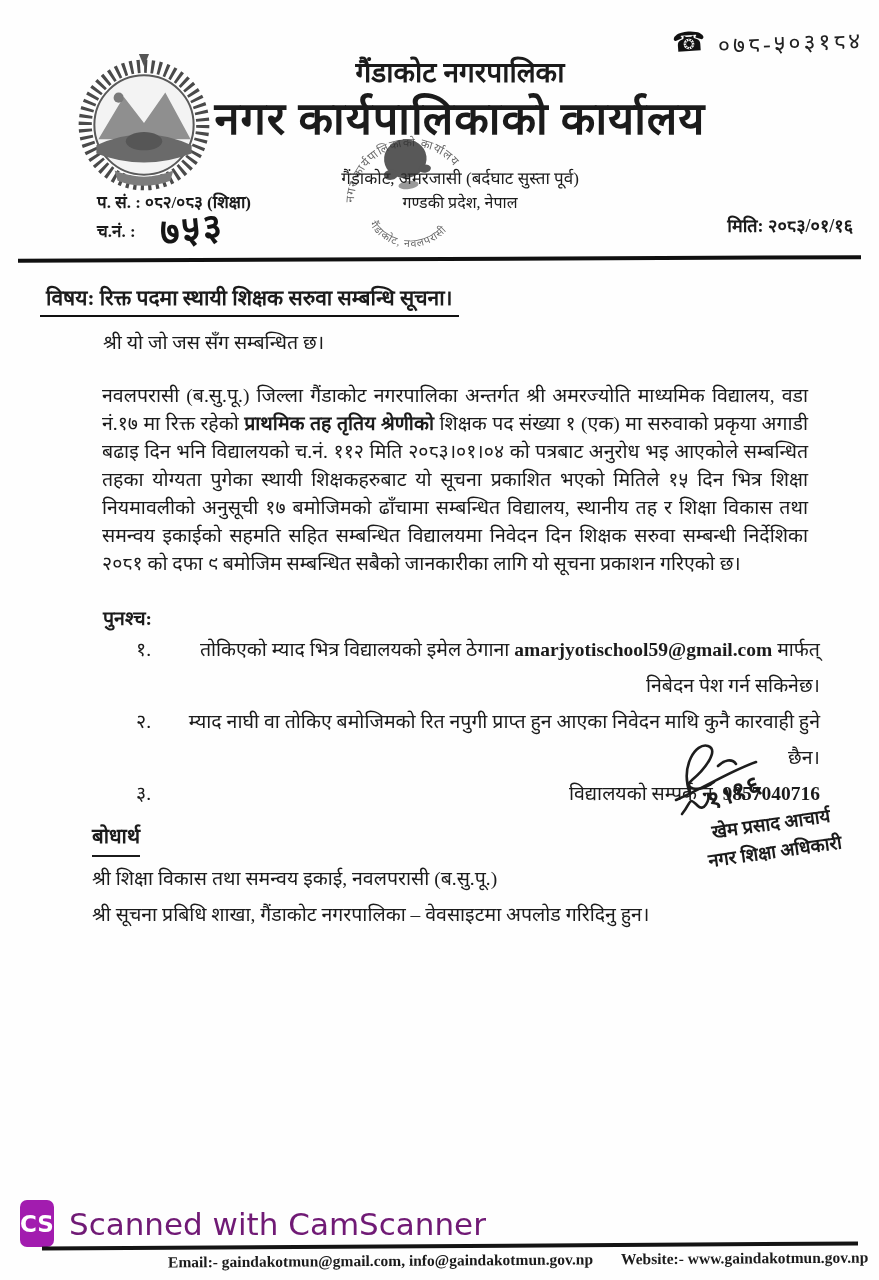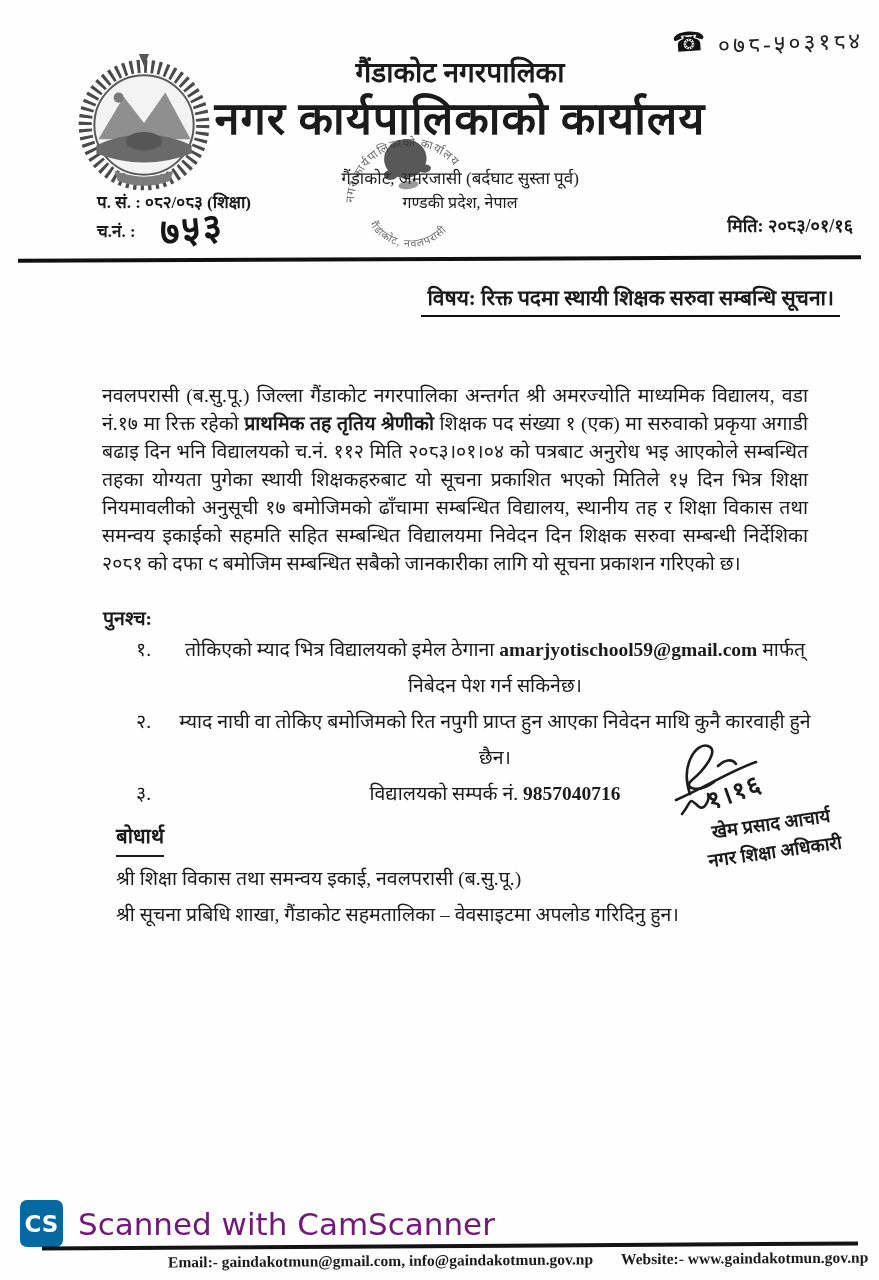--- a/index.html
+++ b/index.html
@@ -20,42 +20,42 @@
   .office{top:86px;font-size:45px;font-weight:bold;letter-spacing:1px;}
   .addr1{top:166px;font-size:17px;}
   .addr2{top:191px;font-size:16px;}
   .stamp{position:absolute;left:336px;top:126px;transform:rotate(-7deg);}
   .refno{position:absolute;left:97px;top:190px;font-size:17px;font-weight:600;}
   .chno{position:absolute;left:97px;top:219px;font-size:17px;font-weight:600;display:flex;align-items:flex-start;gap:24px;}
   .chno .big-hand{font-size:37px;font-weight:bold;line-height:30px;transform:rotate(-6deg);letter-spacing:2px;margin-top:-4px;color:#151515;}
   .date-line{position:absolute;right:26px;top:213px;font-size:18px;font-weight:600;}
   .rule-top{position:absolute;left:18px;top:257px;width:843px;height:4px;background:#101010;transform:rotate(-0.25deg);}
   
-  .subject-wrap{position:absolute;left:40px;top:283px;width:800px;text-align:right;}
+  .subject-wrap{position:absolute;left:40px;top:283px;width:800px;text-align:left;}
   .subject{display:inline-block;font-size:21px;font-weight:bold;border-bottom:2.5px solid #111;padding:0 6px 4px 6px;}
   .salutation{position:absolute;left:103px;top:328px;font-size:19.5px;}
   .body-para{position:absolute;left:102px;top:382px;width:706px;margin:0;
     font-size:19.5px;line-height:28px;text-align:justify;}
   .b{font-weight:bold;}
   .postscript{position:absolute;left:103px;top:604px;font-size:19.5px;font-weight:600;}
   .list{position:absolute;left:136px;top:632px;width:684px;font-size:19.5px;line-height:36px;}
   .list-item{display:flex;}
   .list-item .num{width:34px;flex:none;}
-  .item-text{flex:1;text-align:center;}
+  .item-text{flex:1;text-align:right;}
   
   .sig-scribble{position:absolute;left:652px;top:736px;}
   .sig-date{position:absolute;left:706px;top:774px;font-size:25px;font-weight:bold;transform:rotate(-20deg);color:#1c1c1c;letter-spacing:2px;}
   .sig-block{position:absolute;left:666px;top:810px;width:214px;transform:rotate(-8deg);
     text-align:center;font-size:18.5px;font-weight:bold;line-height:28px;}
   
-  .cc{position:absolute;left:116px;top:818px;font-size:19.5px;line-height:36px;}
+  .cc{position:absolute;left:92px;top:818px;font-size:19.5px;line-height:36px;}
   .cc-label{font-weight:bold;font-size:20.5px;border-bottom:2px solid #1b1b1b;display:inline-block;padding-bottom:1px;margin-bottom:4px;}
   
   .wm{position:absolute;left:20px;top:1200px;display:flex;align-items:center;gap:15px;}
-  .cs-box{width:43px;height:47px;background:#0369a1;border-radius:7px;color:#fff;
+  .cs-box{width:34px;height:47px;background:#a21caf;border-radius:7px;color:#fff;
     font-family:"DejaVu Sans","Liberation Sans",sans-serif;font-weight:bold;font-size:23px;
     display:flex;align-items:center;justify-content:center;}
   .wm-text{font-family:"DejaVu Sans","Liberation Sans",sans-serif;font-size:31px;color:#701a75;}
   .rule-bottom{position:absolute;left:42px;top:1244px;width:816px;height:3.5px;background:#141414;transform:rotate(-0.35deg);}
   .contact{position:absolute;left:168px;top:1251px;font-size:15.5px;font-weight:bold;
     transform:rotate(-0.4deg);display:flex;gap:28px;white-space:nowrap;}
 </style>
 </head>
 <body>
 
@@ -110,20 +110,21 @@
     <span>च.नं. :</span>
     <span class="big-hand">७५३</span>
   </div>
   <div class="date-line">मिति: २०८३/०१/१६</div>
 
   <div class="rule-top"></div>
 
   <div class="subject-wrap">
     <span class="subject">विषय: रिक्त पदमा स्थायी शिक्षक सरुवा सम्बन्धि सूचना।</span>
   </div>
+  <div class="salutation">श्री यो जो जस सँग सम्बन्धित छ।</div>
 
   <p class="body-para"><span>नवलपरासी (ब.सु.पू.) जिल्ला गैंडाकोट नगरपालिका अन्तर्गत श्री अमरज्योति माध्यमिक विद्यालय, वडा नं.१७ मा रिक्त रहेको </span><span class="b">प्राथमिक तह तृतिय श्रेणीको</span><span> शिक्षक पद संख्या १ (एक) मा सरुवाको प्रकृया अगाडी बढाइ दिन भनि विद्यालयको च.नं. ११२ मिति २०८३।०१।०४ को पत्रबाट अनुरोध भइ आएकोले सम्बन्धित तहका योग्यता पुगेका स्थायी शिक्षकहरुबाट यो सूचना प्रकाशित भएको मितिले १५ दिन भित्र शिक्षा नियमावलीको अनुसूची १७ बमोजिमको ढाँचामा सम्बन्धित विद्यालय, स्थानीय तह र शिक्षा विकास तथा समन्वय इकाईको सहमति सहित सम्बन्धित विद्यालयमा निवेदन दिन शिक्षक सरुवा सम्बन्धी निर्देशिका २०८१ को दफा ९ बमोजिम सम्बन्धित सबैको जानकारीका लागि यो सूचना प्रकाशन गरिएको छ।</span></p>
 
   <div class="postscript">पुनश्च:</div>
 
   <div class="list">
     <div class="list-item">
       <span class="num">१.</span>
       <span class="item-text"><span>तोकिएको म्याद भित्र विद्यालयको इमेल ठेगाना </span><span class="b">amarjyotischool59@gmail.com</span><span> मार्फत् निबेदन पेश गर्न सकिनेछ।</span></span>
     </div>
@@ -147,21 +148,21 @@
   </svg>
   <div class="sig-date">१।१६</div>
   <div class="sig-block">
     <div>खेम प्रसाद आचार्य</div>
     <div>नगर शिक्षा अधिकारी</div>
   </div>
 
   <div class="cc">
     <div class="cc-label">बोधार्थ</div>
     <div class="cc-line">श्री शिक्षा विकास तथा समन्वय इकाई, नवलपरासी (ब.सु.पू.)</div>
-    <div class="cc-line">श्री सूचना प्रबिधि शाखा, गैंडाकोट सहमतालिका – वेवसाइटमा अपलोड गरिदिनु हुन।</div>
+    <div class="cc-line">श्री सूचना प्रबिधि शाखा, गैंडाकोट नगरपालिका – वेवसाइटमा अपलोड गरिदिनु हुन।</div>
   </div>
 
   <div class="wm">
     <div class="cs-box">CS</div>
     <div class="wm-text">Scanned with CamScanner</div>
   </div>
   <div class="rule-bottom"></div>
   <div class="contact">
     <span>Email:- gaindakotmun@gmail.com, info@gaindakotmun.gov.np</span>
     <span>Website:- www.gaindakotmun.gov.np</span>

